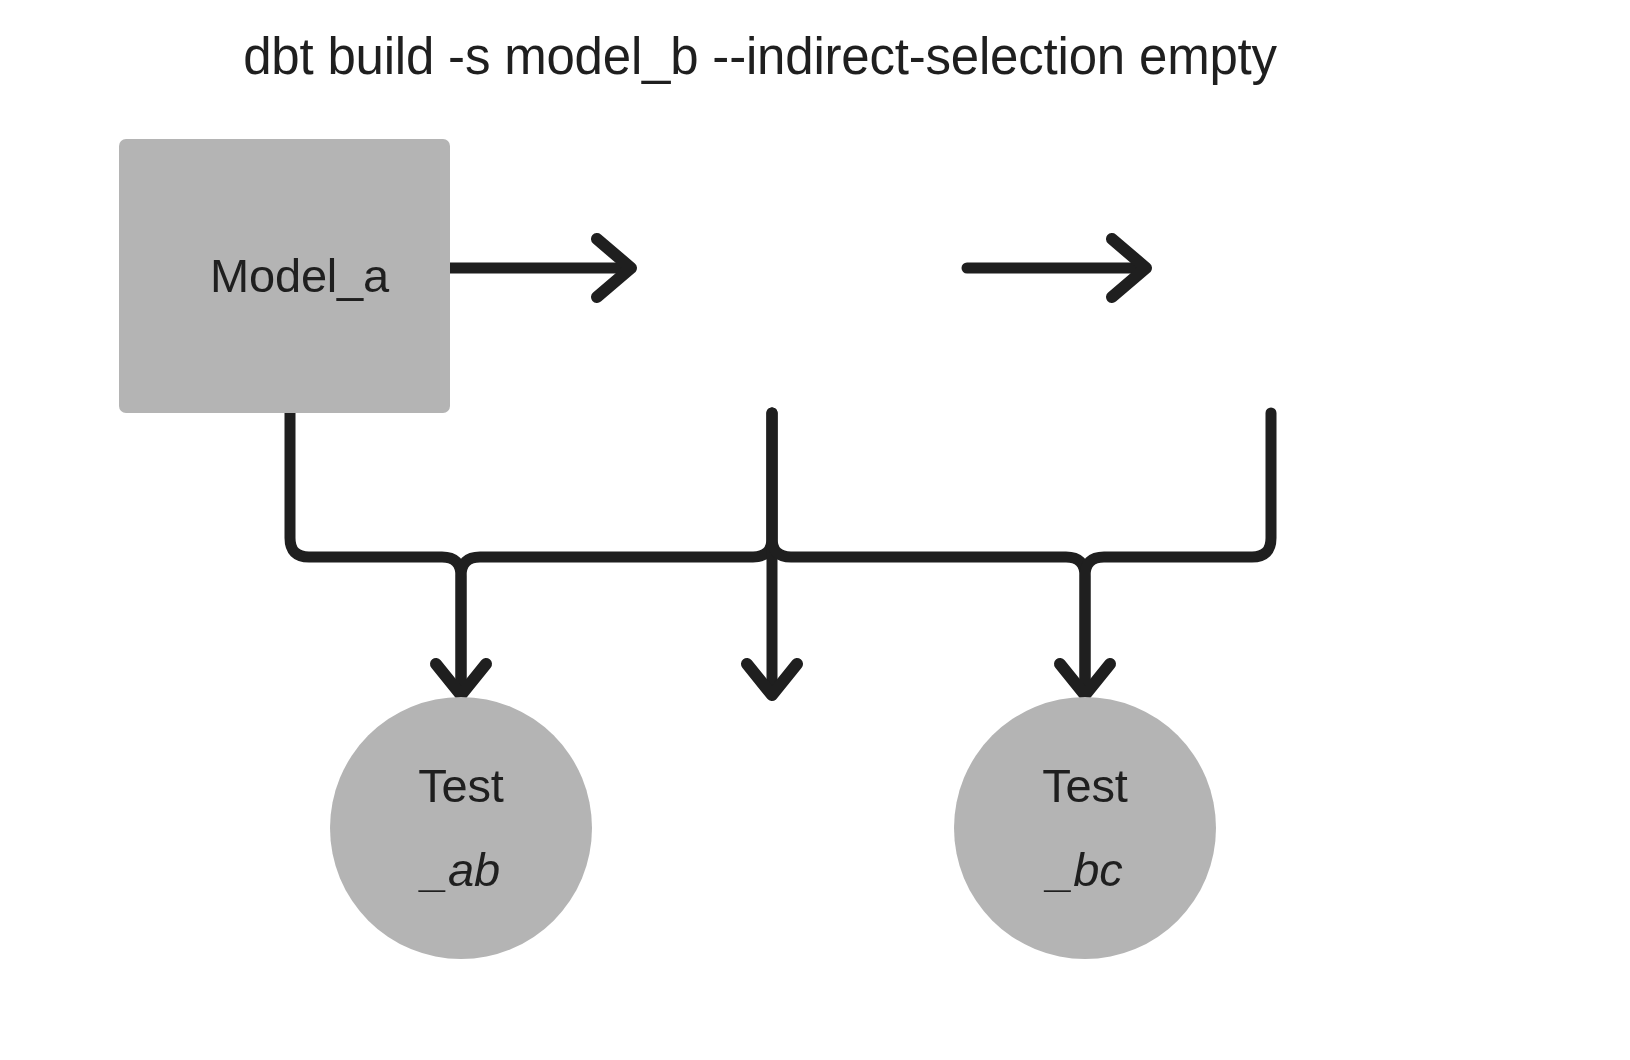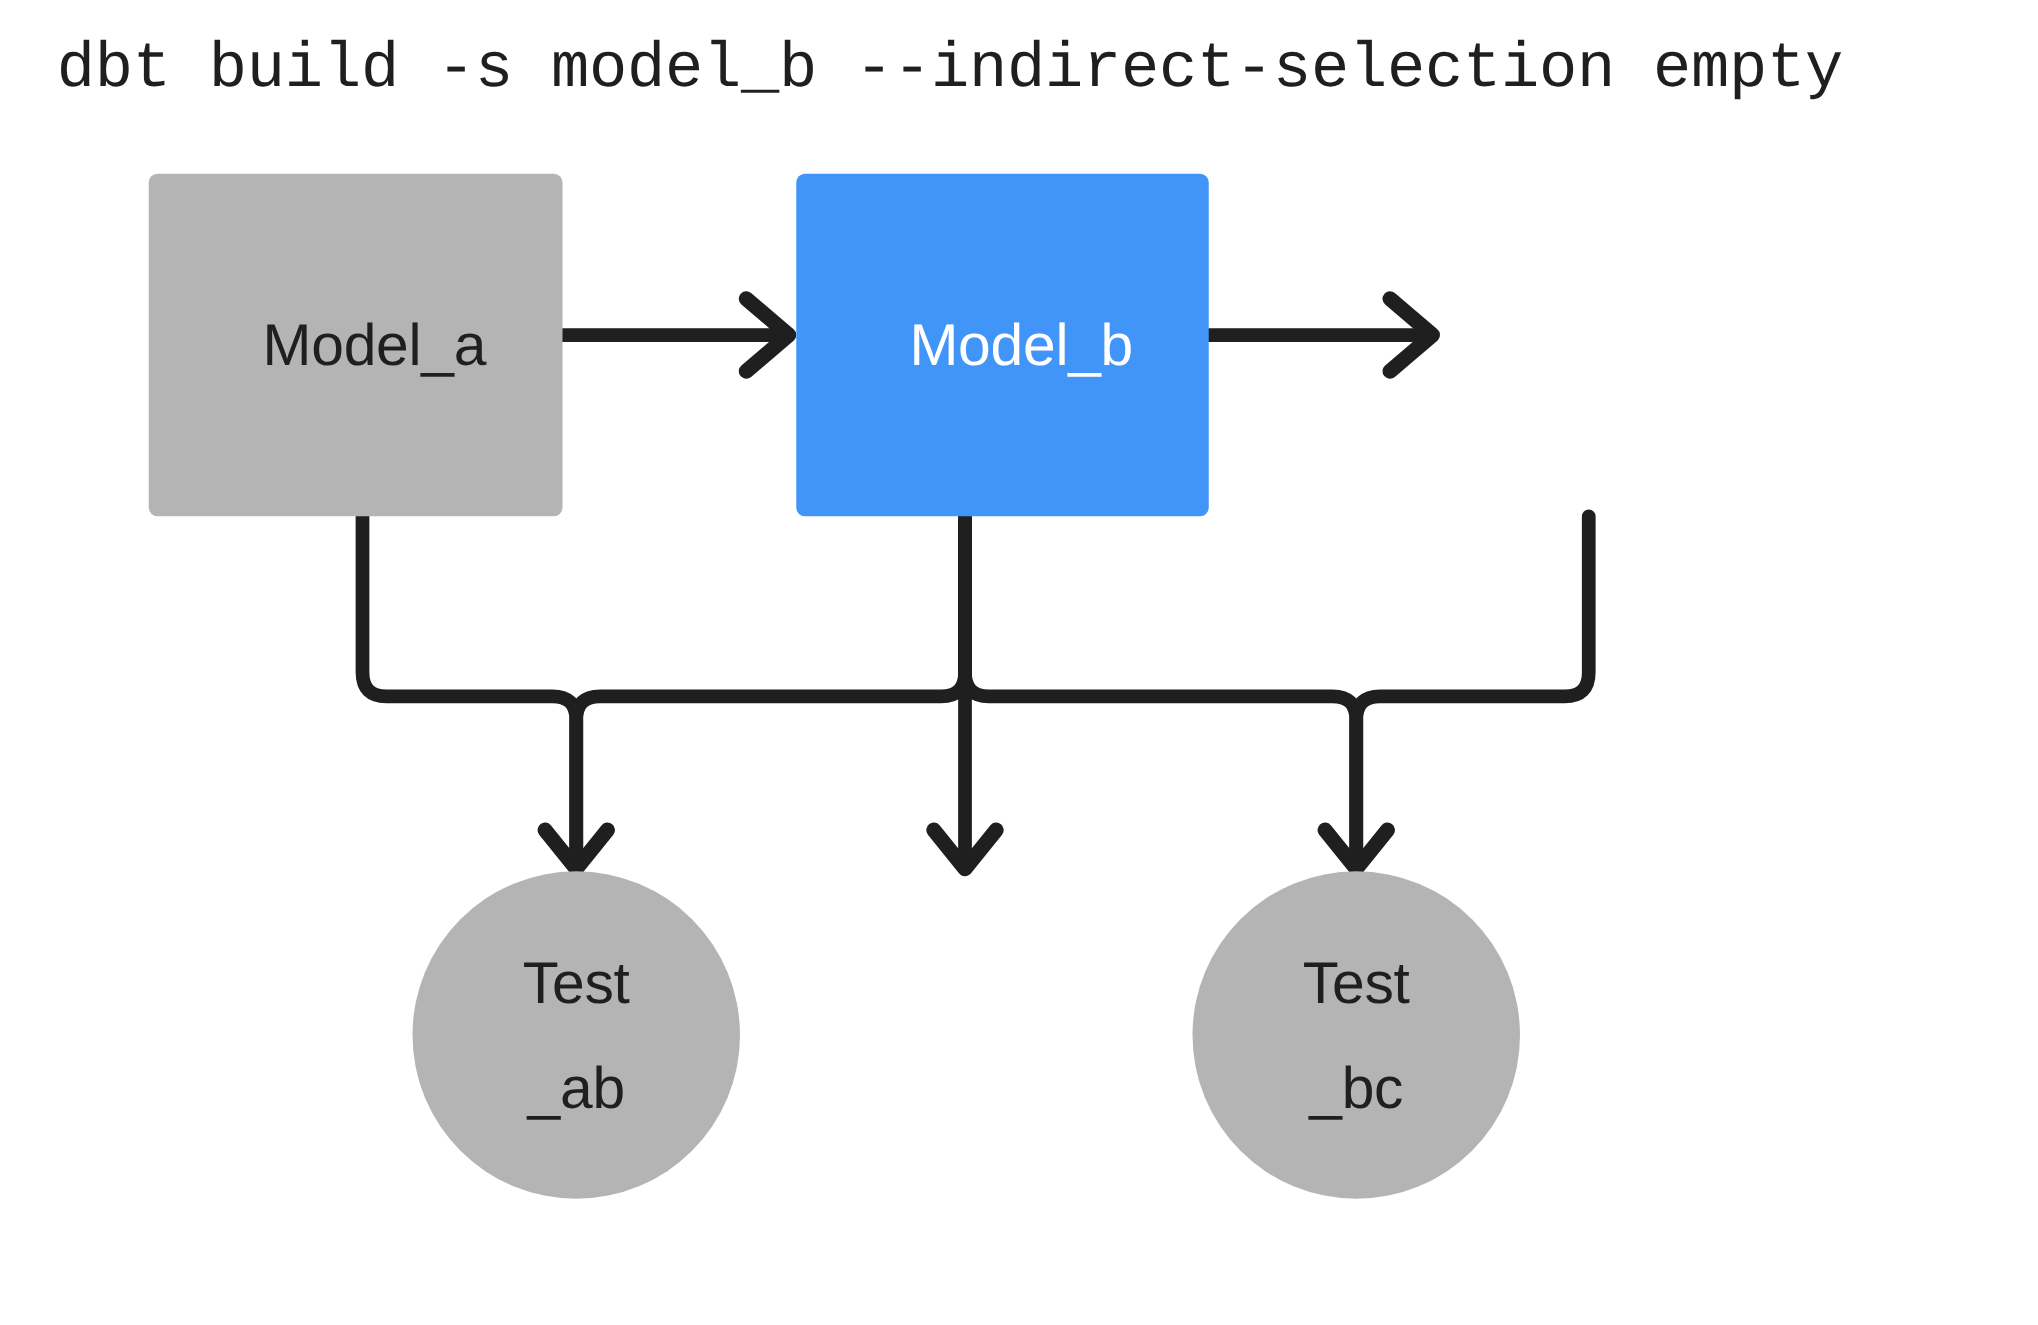--- a/index.html
+++ b/index.html
@@ -28,21 +28,20 @@
     position: absolute;
     left: 0;
     top: 26px;
     width: 1520px;
     text-align: center;
     font-size: 51px;
     line-height: 62px;
     color: #1f1f1f;
     letter-spacing: -0.2px;
     white-space: nowrap;
-    font-family: Liberation Mono, monospace;
   }
   .node-box {
     position: absolute;
     border-radius: 7px;
     display: flex;
     align-items: center;
     justify-content: center;
     font-size: 47px;
     line-height: 1.1;
     letter-spacing: -0.2px;
@@ -56,21 +55,21 @@
     flex-direction: column;
     align-items: center;
     justify-content: center;
     font-size: 47px;
     line-height: 84px;
     letter-spacing: -0.2px;
     box-sizing: border-box;
     text-align: center;
   }
   .circle-line-1 { display: block; }
-  .circle-line-2 { display: block; }
+  .circle-line-2 { display: block; font-style: italic; }
 </style>
 </head>
 <body>
 
 <div id="canvas">
 
   <div class="title">dbt build -s model_b --indirect-selection empty</div>
 
   <svg id="edges" viewBox="0 0 1630 1060" xmlns="http://www.w3.org/2000/svg">
     <g fill="none" stroke="#1f1f1f" stroke-width="11" stroke-linecap="round" stroke-linejoin="round">
@@ -114,23 +113,20 @@
       <g>
         <path d="M 1060 664 L 1085 695 L 1110 664" stroke-width="12"></path>
       </g>
     </g>
   </svg>
 
   <div class="node-box" style="left:119px; top:139px; width:331px; height:274px; background:#b4b4b4; color:#1f1f1f;">
     <span>Model_a</span>
   </div>
 
-  <div class="node-box" style="left:637px; top:139px; width:330px; height:274px; background:#4295f8; color:#ffffff;">
-    <span>Model_b</span>
-  </div>
 
 
   <div class="node-circle" style="left:330px; top:697px; width:262px; height:262px; background:#b4b4b4; color:#1f1f1f;">
     <span class="circle-line-1">Test</span>
     <span class="circle-line-2">_ab</span>
   </div>
 
 
   <div class="node-circle" style="left:954px; top:697px; width:262px; height:262px; background:#b4b4b4; color:#1f1f1f;">
     <span class="circle-line-1">Test</span>

